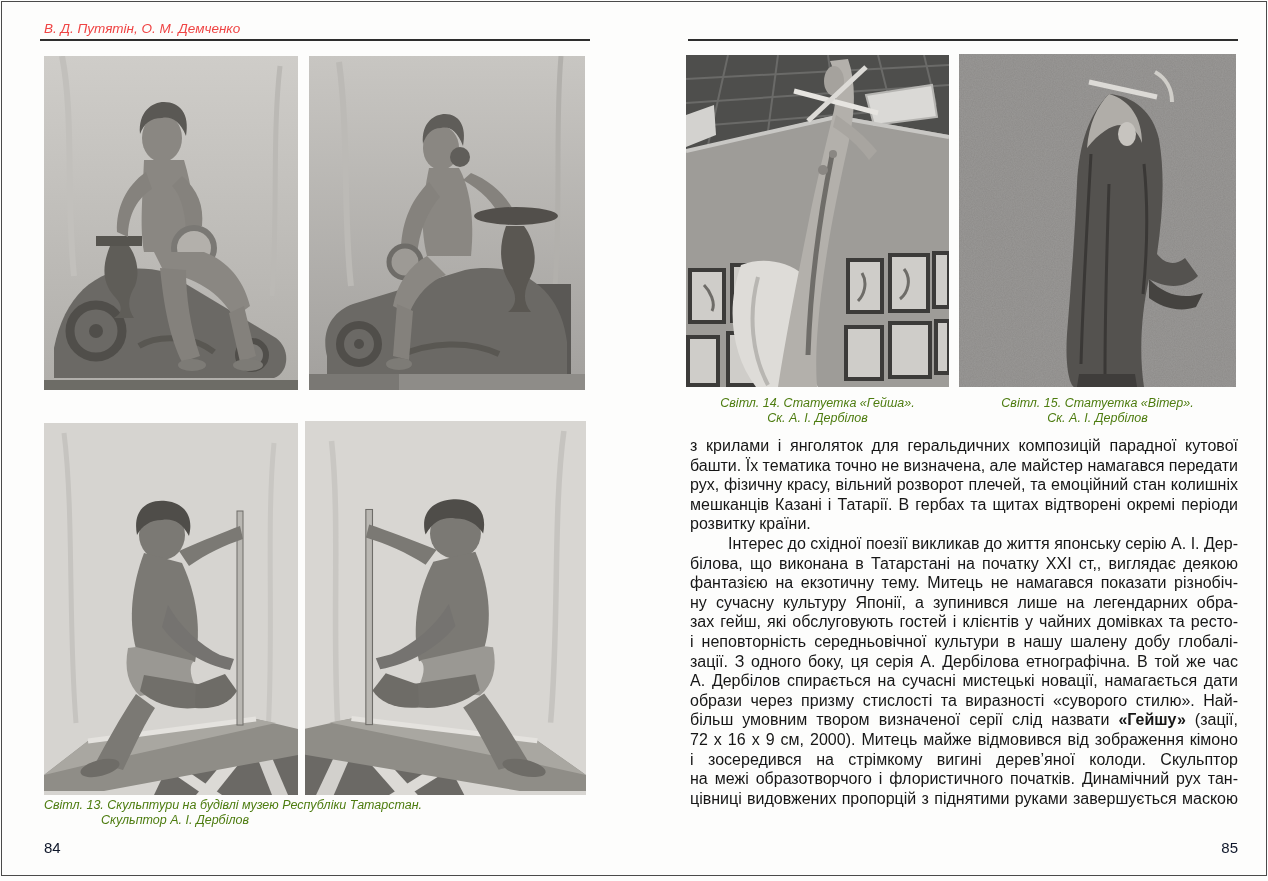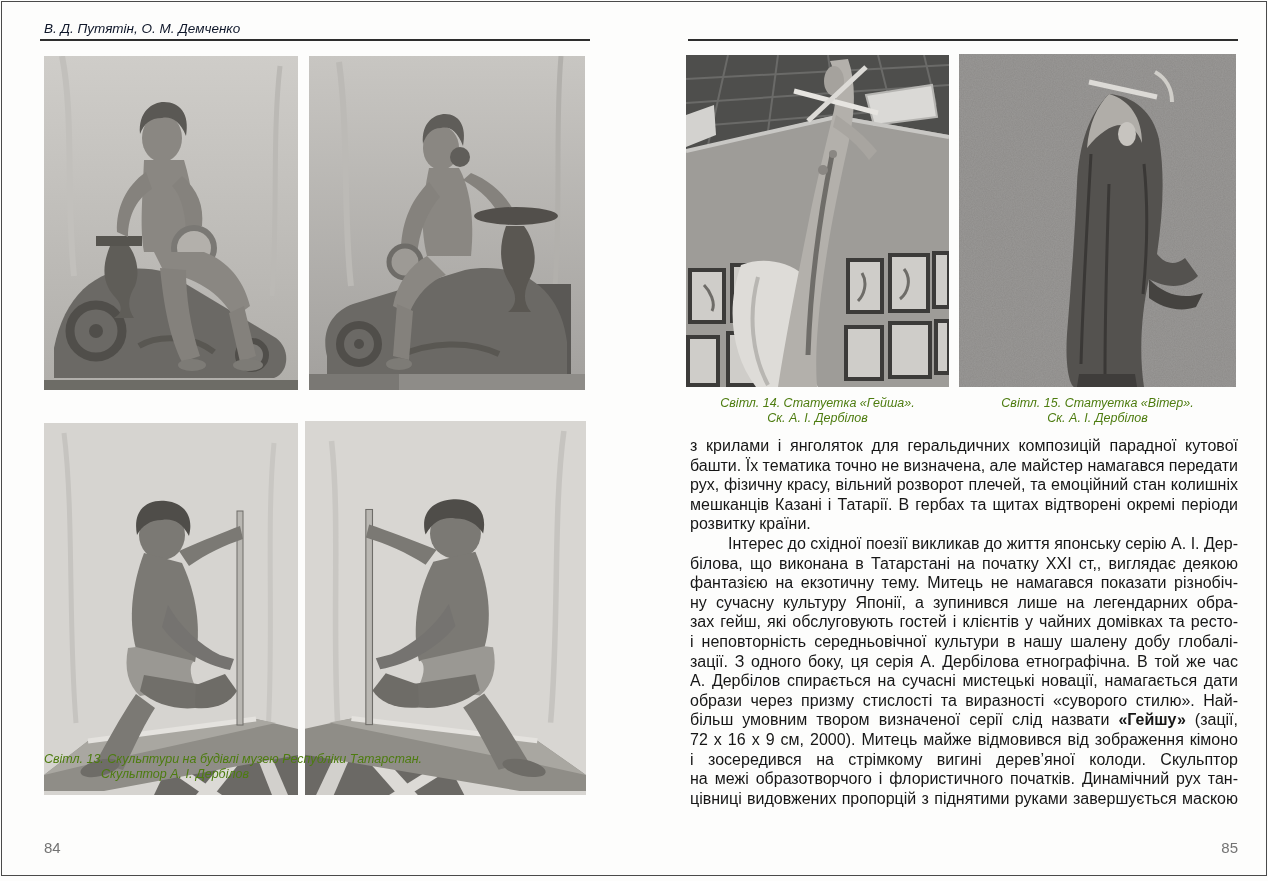--- a/index.html
+++ b/index.html
@@ -1,51 +1,51 @@
 <!DOCTYPE html>
 <html><head>
 <meta charset="utf-8">
 <style>
   html,body{margin:0;padding:0;background:#fff;}
   .canvas{position:relative;width:1268px;height:881px;background:#fdfdfc;
           font-family:"Liberation Sans",sans-serif;color:#1f1f1f;overflow:hidden;}
   .frame{position:absolute;left:1px;top:1px;width:1264px;height:873px;
          border:1px solid #4a4a4a;pointer-events:none;}
   
-  .hdr-left{position:absolute;left:44px;top:21px;font-style:italic;font-size:13.5px;color:#0f172a;text-align:right;}
+  .hdr-left{position:absolute;left:44px;top:21px;font-style:italic;font-size:13.5px;color:#ef4444;text-align:right;}
   .hdr-right{position:absolute;right:30px;top:8px;text-align:right;font-style:italic;
              font-size:13.5px;line-height:15.5px;color:#2a2a2a;}
   .rule{position:absolute;height:1.5px;background:#2e2e2e;}
   .rule-left{left:40px;top:39px;width:550px;}
   .rule-right{left:688px;top:39px;width:550px;}
   
   .photo{position:absolute;overflow:hidden;background:#bdbbb7;}
   .photo svg{display:block;width:100%;height:100%;}
   .ph1{left:44px;top:56px;width:254px;height:334px;}
   .ph2{left:309px;top:56px;width:276px;height:334px;}
   .ph3{left:44px;top:423px;width:254px;height:372px;}
   .ph4{left:305px;top:421px;width:281px;height:374px;}
   .ph5{left:686px;top:55px;width:263px;height:332px;}
   .ph6{left:959px;top:54px;width:277px;height:333px;}
   
   .cap{font-style:italic;font-size:12.5px;line-height:14.5px;color:#4d7c0f;position:absolute;}
-  .cap13{left:44px;top:752px;width:540px;}
+  .cap13{left:44px;top:798px;width:540px;}
   .cap13 .l2{margin-left:57px;}
   .cap14{left:686px;top:396px;width:263px;text-align:center;}
   .cap15{left:959px;top:396px;width:277px;text-align:center;}
   
   .bodytext{position:absolute;left:690px;top:436px;width:548px;font-size:16px;
             color:#161616;hyphens:none;}
   .bline{text-align:justify;text-align-last:justify;height:19.6px;line-height:19.6px;
          white-space:normal;overflow:hidden;}
   .bline.pl{text-align-last:left;}
   .bline.ind{text-indent:38px;}
   .bline b{font-weight:bold;}
   
-  .pgnum{position:absolute;top:839px;font-size:15px;color:#737373;}
+  .pgnum{position:absolute;top:839px;font-size:15px;color:#0f172a;}
   .pg-l{left:44px;}
   .pg-r{right:30px;}
 </style>
 </head>
 <body>
 
 <div class="canvas">
   <div class="frame"></div>
 
   <div class="hdr-left">В. Д. Путятін, О. М. Демченко</div>

